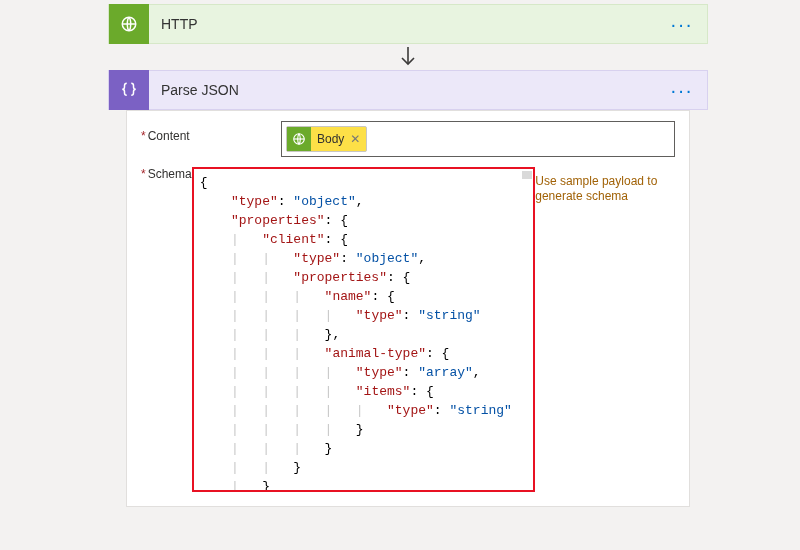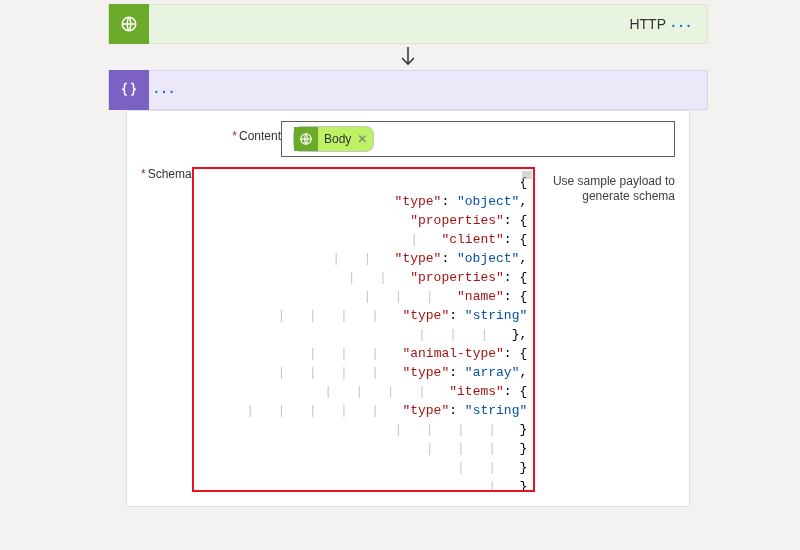--- a/index.html
+++ b/index.html
@@ -7,21 +7,20 @@
       font-family: "Segoe UI", Arial, sans-serif;
       background: #f3f2f1;
       width: 800px;
       height: 550px;
       overflow: hidden;
       font-size: 13px;
       color: #323130;
     }
     .canvas {
       padding: 4px 0 0 16px;
-      text-align: right;
     }
     .action-bar {
       display: flex;
       align-items: center;
       height: 40px;
       padding: 0 10px 0 0;
       margin: 0 auto;
       width: 600px;
       border: 1px solid #d0d0d0;
     }
@@ -87,27 +86,26 @@
       flex: 1;
       border: 1px solid #605e5c;
       padding: 4px;
       display: flex;
       min-height: 34px;
       align-items: center;
     }
     .token-chip {
       display: inline-flex;
       align-items: center;
-      background: #bef264;
+      background: #fde047;
       border: 1px solid #c8c6c4;
-      border-radius: 8px;
+      border-radius: 2px;
       height: 26px;
       padding-right: 6px;
       font-size: 12px;
-      margin-left: 7px;
     }
     .token-chip .chip-icon {
       width: 24px;
       height: 24px;
       background: #6baa2b;
       display: flex;
       align-items: center;
       justify-content: center;
       margin-right: 6px;
     }
@@ -146,21 +144,21 @@
       top: 2px;
       width: 10px;
       height: 8px;
       background: #c0c0c0;
       opacity: .6;
     }
     .link-row {
       margin-top: 6px;
     }
     .link {
-      color: #404040;
+      color: #a16207;
       font-size: 12px;
       cursor: pointer;
     }
   </style>
 </head>
 <body>
 
 <div class="canvas">
 
   <div class="action-bar http-bar">
@@ -183,20 +181,21 @@
     </svg>
   </div>
 
   <div class="action-bar parse-bar">
     <div class="icon-box parse-icon">
       <svg width="18" height="18" viewBox="0 0 24 24" fill="none" stroke="#fff" stroke-width="2">
         <path d="M9 3c-2 0-3 1-3 3v2c0 2-1 3-3 3 2 0 3 1 3 3v2c0 2 1 3 3 3"></path>
         <path d="M15 3c2 0 3 1 3 3v2c0 2 1 3 3 3-2 0-3 1-3 3v2c0 2-1 3-3 3"></path>
       </svg>
     </div>
+    <div class="bar-title">Parse JSON</div>
     <div class="dots">···</div>
   </div>
 
   <div class="action-body">
 
     <div class="form-row">
       <div class="form-label">
         <span class="req">*</span><span>Content</span>
       </div>
       <div class="content-input-wrap">

